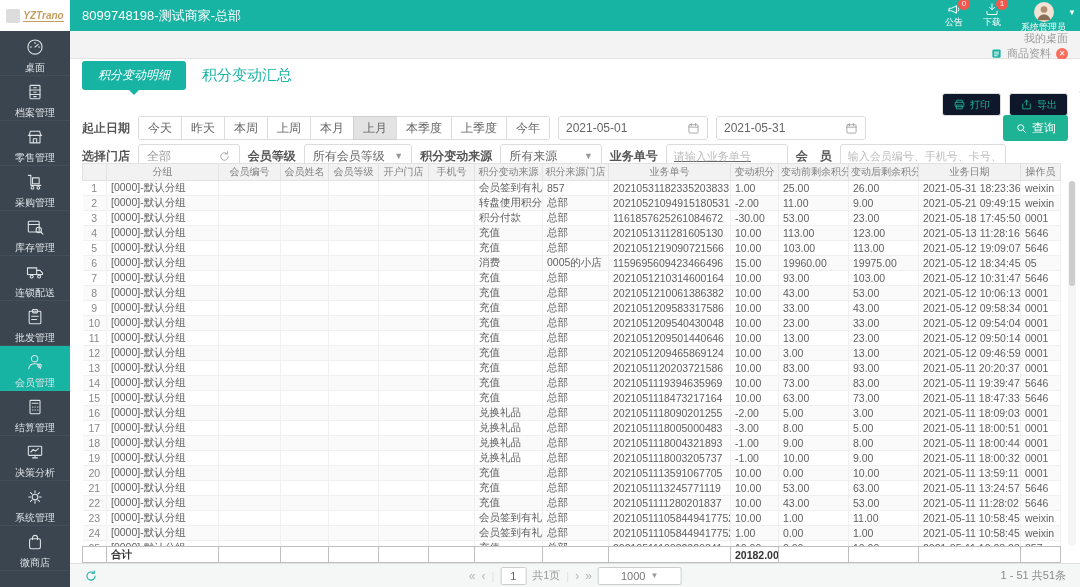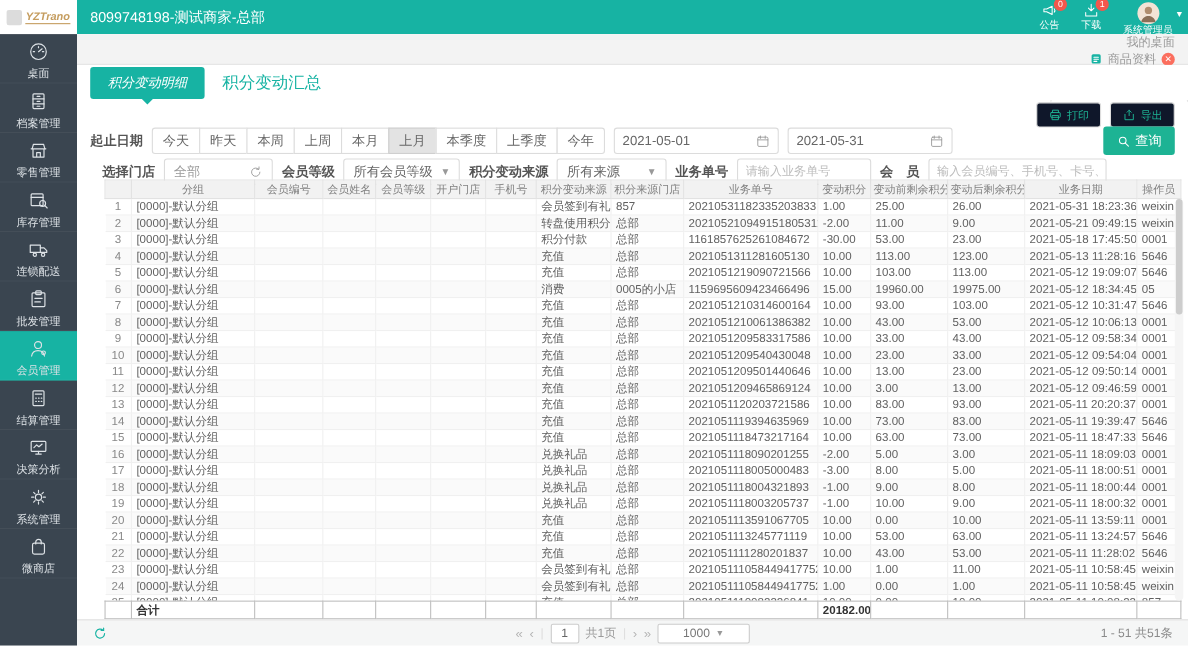--- a/index.html
+++ b/index.html
@@ -45,45 +45,45 @@
   .subtab-pill { position:relative; background:var(--accent); color:#fff; font-size:12px; padding:6px 16px; border-radius:3px; cursor:pointer;font-style:italic; }
   .subtab-pill:after { content:""; position:absolute; left:50%; bottom:-5px; margin-left:-5px; border-left:5px solid transparent; border-right:5px solid transparent; border-top:5px solid var(--accent); }
   .subtab-link { color:var(--accent); font-size:15px; margin-left:16px; cursor:pointer; }
 
   .filter-panel { position:absolute; top:60px; left:0; right:0; height:72px; padding:0 12px; }
   .toolbar-row { position:absolute; top:2px; right:12px; display:flex; gap:8px; }
   .btn-light { display:inline-flex; align-items:center; gap:4px; height:23px; padding:0 10px; background:#0f172a; border:1px solid #ddd; border-radius:3px; color:var(--green); font-size:10px; cursor:pointer; }
   .btn-light svg { width:13px; height:13px; fill:none; stroke:var(--green); stroke-width:1.6; stroke-linecap:round; stroke-linejoin:round; }
   .frow { position:absolute; left:12px; right:12px; display:flex; align-items:center; gap:8px; }
   .frow1 { top:24px; }
-  .frow2 { top:53px;margin-left:11px; }
+  .frow2 { top:53px; }
   .flabel { font-size:12px; font-weight:bold; color:#555; white-space:nowrap; }
   .btn-group { display:flex; }
   .dbtn { border:1px solid #dcdcdc; margin-left:-1px; height:24px; line-height:22px; padding:0 9px; font-size:12px; color:#666; background:#fff; cursor:pointer; white-space:nowrap; }
   .dbtn:first-child { border-radius:3px 0 0 3px; margin-left:0; }
   .dbtn:last-child { border-radius:0 3px 3px 0; }
   .dbtn.active { background:#e3e3e3; border-color:#cfcfcf; }
   .date-input { width:150px; height:24px; border:1px solid #dcdcdc; border-radius:3px; background:#fff; display:flex; align-items:center; justify-content:space-between; padding:0 7px; font-size:12px; color:#666; cursor:pointer; }
   .date-input svg, .ibox svg { width:13px; height:13px; fill:none; stroke:#999; stroke-width:1.5; stroke-linecap:round; stroke-linejoin:round; }
   .btn-search { margin-left:auto; display:inline-flex; align-items:center; gap:4px; background:var(--green); color:#fff; border:none; height:26px; padding:0 12px; border-radius:3px; font-size:12px; cursor:pointer; }
   .btn-search svg { width:13px; height:13px; fill:none; stroke:#fff; stroke-width:1.8; stroke-linecap:round; }
   .ibox { height:24px; border:1px solid #dcdcdc; border-radius:3px; background:#fff; display:flex; align-items:center; justify-content:space-between; padding:0 8px; font-size:12px; color:#9b9b9b; cursor:pointer; }
   .ibox .sel-caret { color:#999; font-size:9px; }
   .ibox.store { width:140px; }
   .ibox.level { width:150px; color:#666; }
   .ibox.source { width:140px; color:#666; }
   input.tinput { height:24px; border:1px solid #dcdcdc; border-radius:3px; font-size:11px; padding:0 7px; color:#666; outline:none; font-family:inherit; }
   input.tinput::placeholder { color:#bcbcbc; }
-  .order-inp { width:122px; }
+  .order-inp { width:122px;text-decoration:underline; }
   .member-inp { width:235px; margin-right:62px; }
   .ml-auto { margin-left:auto; }
 
   
   .table-area { position:absolute; top:132px; left:12px; right:4px; bottom:24px; overflow:hidden; }
-  table.grid { border-collapse:collapse; table-layout:fixed; width:978px;margin-left:13px; }
+  table.grid { border-collapse:collapse; table-layout:fixed; width:978px; }
   table.grid th { height:17px; background:#f2f2f2; border:1px solid #e2e2e2; font-size:10px; font-weight:normal; color:#808080; text-align:center; white-space:nowrap; overflow:hidden; padding:0 2px; }
   table.grid td { height:15px; border-right:1px solid #f0f0f0; border-bottom:1px solid #f0f0f0; font-size:10.5px; color:#606060; white-space:nowrap; overflow:hidden; padding:0 4px; }
   table.grid td.c-no { text-align:center; color:#888; }
   table.grid tbody tr:nth-child(even) td { background:#fafafa; }
   .summary-wrap { position:absolute; bottom:0; left:0; background:#fff; }
   .summary-wrap td { height:16px !important; border:1px solid #bfbfbf !important; font-weight:bold; color:#333 !important; background:#fff !important; }
   .vscroll { position:absolute; right:0; top:18px; bottom:17px; width:8px; background:#f5f5f5; border-radius:4px; }
   .vthumb { position:absolute; top:0; left:1px; width:6px; height:105px; background:#cdcdcd; border-radius:3px; }
 
   
@@ -114,20 +114,26 @@
               <path d="M12 12l4-3.2"></path>
               <path d="M12 6.3v1.4M6.3 12h1.4M16.3 12h1.4"></path>
             </svg></span><span class="si-label">桌面</span></div>
         <div class="side-item"><span class="si-icon"><svg viewBox="0 0 24 24">
               <rect x="6" y="4" width="12" height="16" rx="1"></rect>
               <path d="M6 9.5h12M6 15h12M10.5 6.8h3M10.5 12.2h3M10.5 17.5h3"></path>
             </svg></span><span class="si-label">档案管理</span></div>
         <div class="side-item"><span class="si-icon"><svg viewBox="0 0 24 24">
               <path d="M5 10l1.5-5h11L19 10M4 10h16M6 10v9h12v-9M10 19v-5h4v5"></path>
             </svg></span><span class="si-label">零售管理</span></div>
+        <div class="side-item"><span class="si-icon"><svg viewBox="0 0 24 24">
+              <path d="M4 4h3v12h12"></path>
+              <circle cx="9" cy="19" r="1.6"></circle>
+              <circle cx="16" cy="19" r="1.6"></circle>
+              <rect x="9" y="7" width="8" height="7"></rect>
+            </svg></span><span class="si-label">采购管理</span></div>
         <div class="side-item"><span class="si-icon"><svg viewBox="0 0 24 24">
               <rect x="4" y="5" width="13" height="13" rx="1"></rect>
               <path d="M4 9h13"></path>
               <circle cx="16.5" cy="15.5" r="3.2"></circle>
               <path d="M19 18l2.5 2.5"></path>
             </svg></span><span class="si-label">库存管理</span></div>
         <div class="side-item"><span class="si-icon"><svg viewBox="0 0 24 24">
               <rect x="3" y="7" width="11" height="8"></rect>
               <path d="M14 10h4l3 3v2h-7"></path>
               <circle cx="8" cy="17.5" r="1.8"></circle>

